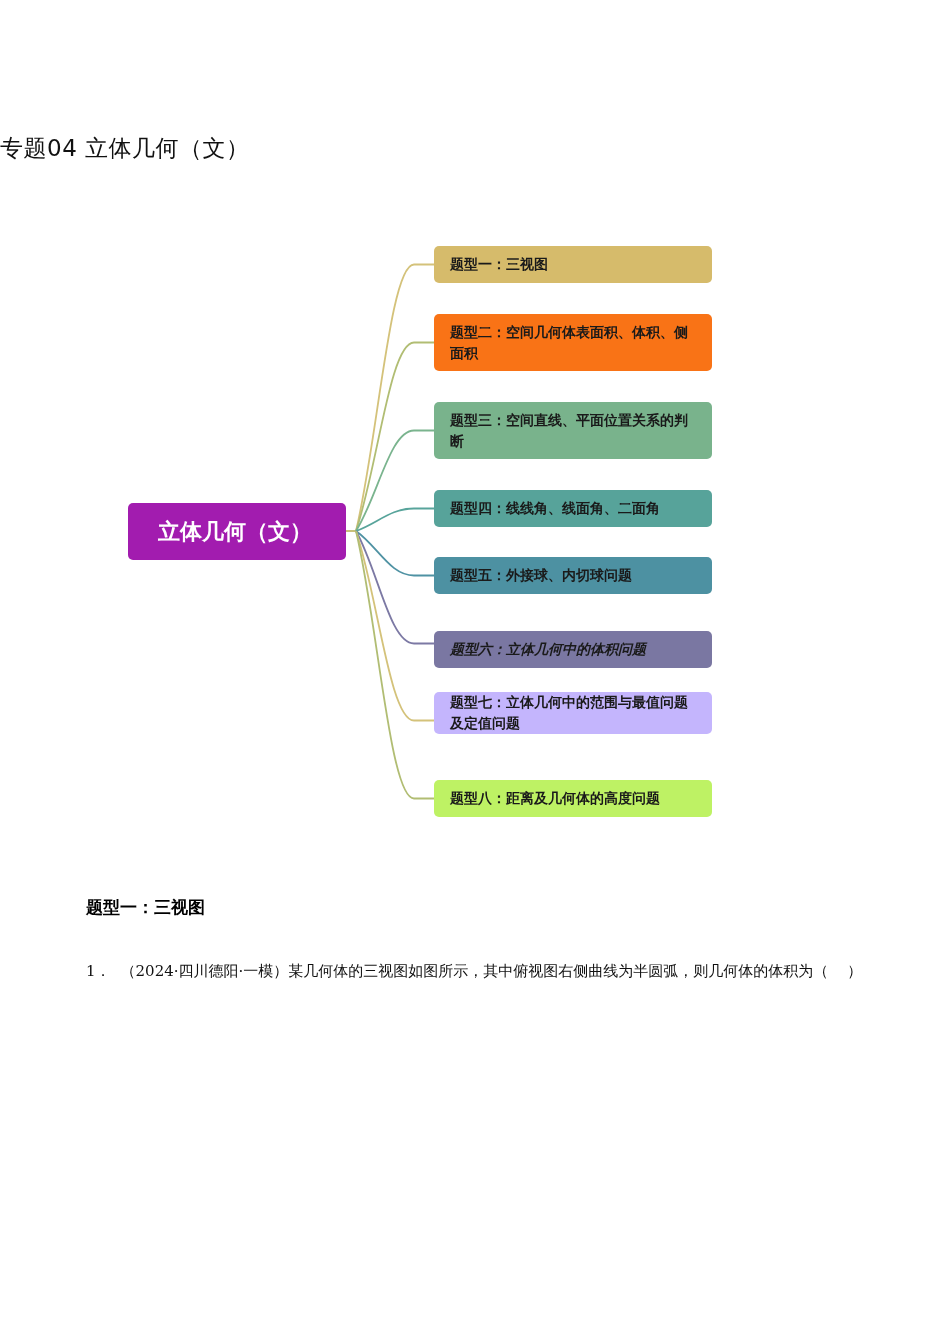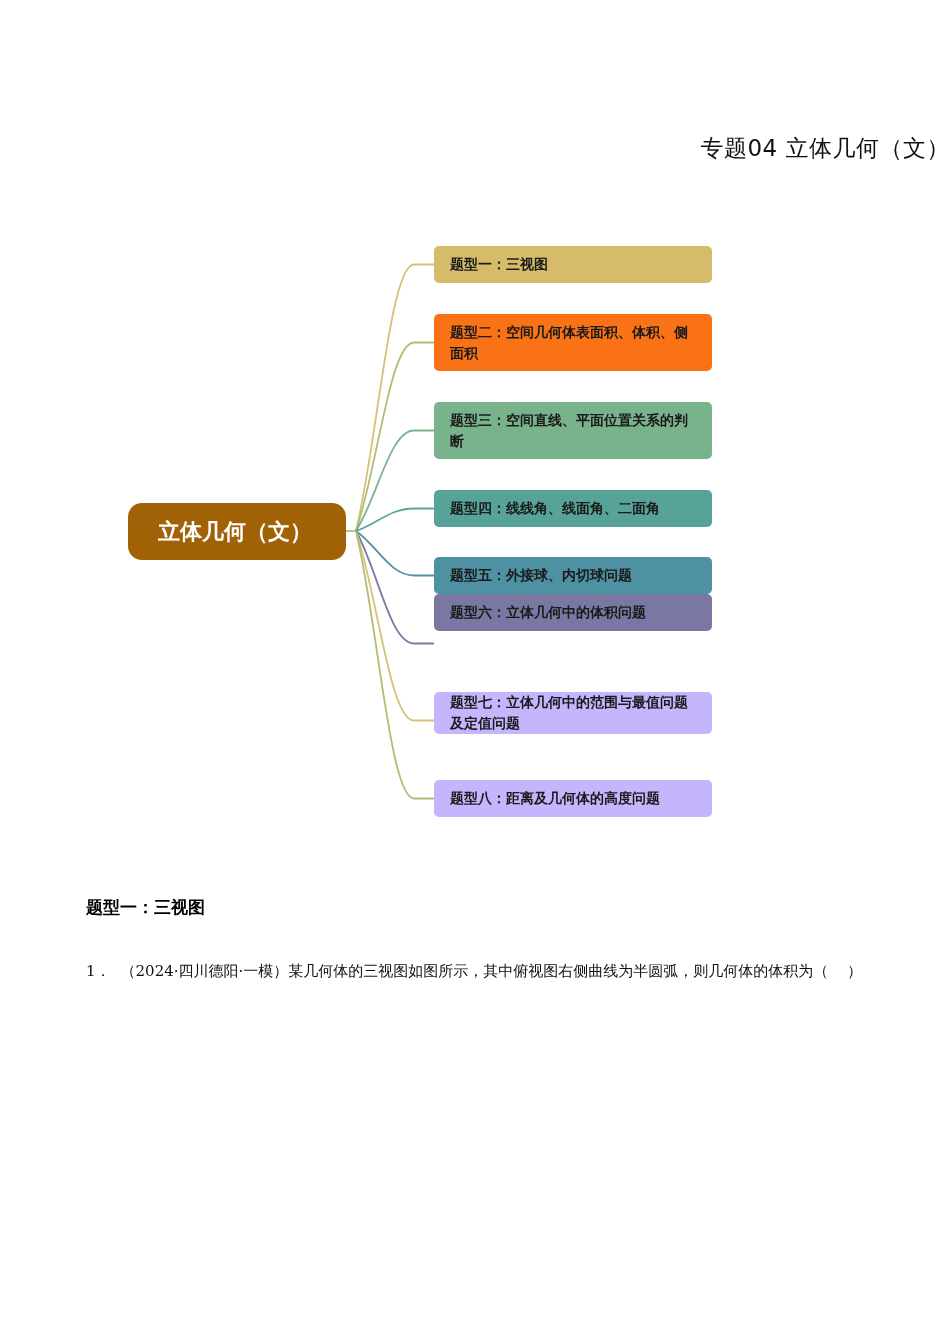--- a/index.html
+++ b/index.html
@@ -13,21 +13,21 @@
       position: relative;
       overflow: hidden;
       font-family: "DejaVu Serif", "Liberation Serif", serif;
       color: #000;
     }
     .page-title {
       position: absolute;
       left: 0;
       width: 950px;
       top: 133px;
-      text-align: right;
+      text-align: left;
       font-family: "DejaVu Sans", "Liberation Sans", sans-serif;
       font-size: 23px;
       letter-spacing: 0.5px;
       color: #111;
     }
     .mindmap {
       position: absolute;
       left: 0;
       top: 0;
       width: 950px;
@@ -104,46 +104,46 @@
       <path d="M356 531 C 378 437.725, 390 264.5, 414 264.5 L 434 264.5" stroke="#d4c27a" stroke-width="1.8" fill="none"></path>
       <path d="M356 531 C 378 465.025, 390 342.5, 414 342.5 L 434 342.5" stroke="#b1bd73" stroke-width="1.8" fill="none"></path>
       <path d="M356 531 C 378 495.825, 390 430.5, 414 430.5 L 434 430.5" stroke="#7ab48e" stroke-width="1.8" fill="none"></path>
       <path d="M356 531 C 378 523.125, 390 508.5, 414 508.5 L 434 508.5" stroke="#58a49b" stroke-width="1.8" fill="none"></path>
       <path d="M356 531 C 378 546.575, 390 575.5, 414 575.5 L 434 575.5" stroke="#4f92a3" stroke-width="1.8" fill="none"></path>
       <path d="M356 531 C 378 570.375, 390 643.5, 414 643.5 L 434 643.5" stroke="#7c79a4" stroke-width="1.8" fill="none"></path>
       <path d="M356 531 C 378 597.325, 390 720.5, 414 720.5 L 434 720.5" stroke="#d4c27a" stroke-width="1.8" fill="none"></path>
       <path d="M356 531 C 378 624.625, 390 798.5, 414 798.5 L 434 798.5" stroke="#b1bd73" stroke-width="1.8" fill="none"></path>
     </svg>
 
-  <div class="root-node" style="background: #a16207; border-radius: 14px;">
+  <div class="root-node" style="background: #a21caf;">
     <span>立体几何（文）</span>
   </div>
 
   <div class="branch" style="top: 246px; height: 37px; background: rgb(214, 187, 107);">
     <span>题型一：三视图</span>
   </div>
   <div class="branch" style="top: 314px; height: 57px; background: #f97316;">
     <span>题型二：空间几何体表面积、体积、侧面积</span>
   </div>
   <div class="branch" style="top: 402px; height: 57px; background: rgb(121, 179, 140);">
     <span>题型三：空间直线、平面位置关系的判断</span>
   </div>
   <div class="branch" style="top: 557px; height: 37px; background: rgb(77, 145, 162);">
     <span>题型五：外接球、内切球问题</span>
   </div>
   <div class="branch" style="top: 490px; height: 37px; background: rgb(87, 163, 154);">
     <span>题型四：线线角、线面角、二面角</span>
   </div>
-  <div class="branch" style="top: 594px; height: 37px; background: rgb(122, 119, 162);">
+  <div class="branch" style="top: 631px; height: 37px; background: rgb(122, 119, 162); font-style: italic;">
     <span>题型六：立体几何中的体积问题</span>
   </div>
   <div class="branch" style="top: 692px; height: 42px; background: #c4b5fd;">
     <span>题型七：立体几何中的范围与最值问题及定值问题</span>
   </div>
-  <div class="branch" style="top: 780px; height: 37px; background: #c4b5fd;">
+  <div class="branch" style="top: 780px; height: 37px; background: #bef264;">
     <span>题型八：距离及几何体的高度问题</span>
   </div>
 </div>
 
 <div class="section-heading">题型一：三视图</div>
 
 <div class="question">
   <span class="q-num">1．</span><span>（2024·四川德阳·一模）</span><span>某几何体的三视图如图所示，其中俯视图右侧曲线为半圆弧，则几何体的体积为</span><span class="blank-paren">（    ）</span>
 </div>
 

